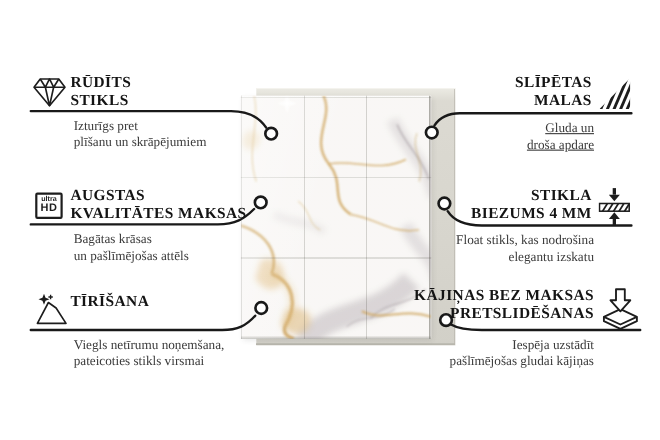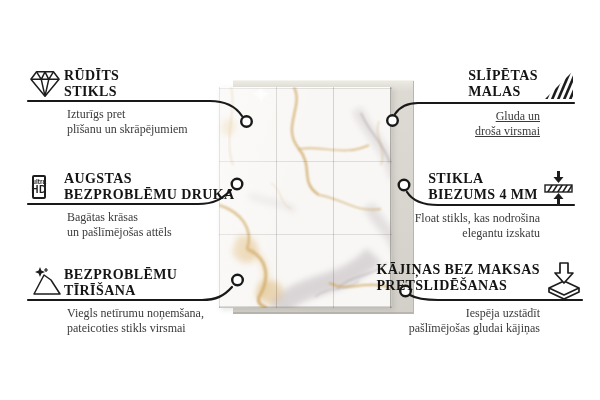--- a/index.html
+++ b/index.html
@@ -25,26 +25,26 @@
   
   .connectors{position:absolute;inset:0;pointer-events:none;}
   .connectors path{fill:none;stroke:#191919;stroke-width:2.2;stroke-linecap:round;}
   .connectors circle{fill:#ffffff;stroke:#191919;stroke-width:2.4;}
 
   
   .icon{position:absolute;}
   .icon svg{display:block;}
   .titles{position:absolute;font-weight:bold;font-size:14px;line-height:16px;
           letter-spacing:.4px;color:#141414;white-space:nowrap;}
-  .titles.r{}
+  .titles.r{text-align:right;}
   .desc{position:absolute;font-size:12px;line-height:15px;color:#3a3a3a;white-space:nowrap;margin-left:37px;}
   .desc.r{text-align:right;}
 
   
-  .uhd{box-sizing:border-box;width:14px;height:24px;border:2px solid #1d1d1d;border-radius:2px;
+  .uhd{box-sizing:border-box;width:25px;height:24px;border:2px solid #1d1d1d;border-radius:2px;
        display:flex;flex-direction:column;align-items:center;justify-content:center;
        font-family:"Liberation Sans","DejaVu Sans",sans-serif;color:#1d1d1d;background:#fff;}
   .uhd .t1{font-size:6.5px;line-height:6.5px;font-weight:bold;}
   .uhd .t2{font-size:10px;line-height:10px;font-weight:bold;letter-spacing:.5px;}
 </style>
 </head>
 <body>
 
 <div class="stage">
 
@@ -135,38 +135,37 @@
 
   <div>
     <span class="icon" style="left:32px;top:175px;">
       <span class="uhd">
         <span class="t1">ultra</span>
         <span class="t2">HD</span>
       </span>
     </span>
     <div class="titles" style="left:64px;top:171px;">
       <div>AUGSTAS</div>
-      <div>BEZPROBLĒMU DRUKA</div>
+      <div>KVALITĀTES MAKSAS</div>
     </div>
     <div class="desc" style="left:30px;top:210px;">
       <div>Bagātas krāsas</div>
       <div>un pašlīmējošas attēls</div>
     </div>
   </div>
 
   <div>
     <span class="icon" style="left:31px;top:265px;">
       <svg width="32" height="32" viewBox="0 0 32 32" fill="none" stroke="#1d1d1d" stroke-width="1.5" stroke-linejoin="round">
         <path d="M3 29 L13 10 L20 15 L29 29 Z"></path>
         <path d="M9 2 L10.4 5.6 L14 7 L10.4 8.4 L9 12 L7.6 8.4 L4 7 L7.6 5.6 Z" fill="#1d1d1d" stroke="none"></path>
         <path d="M15 3 v4 M13 5 h4" stroke-width="1.2"></path>
       </svg>
     </span>
     <div class="titles" style="left:64px;top:267px;">
-      <div>BEZPROBLĒMU</div>
       <div>TĪRĪŠANA</div>
     </div>
     <div class="desc" style="left:30px;top:306px;">
       <div>Viegls netīrumu noņemšana,</div>
       <div>pateicoties stikls virsmai</div>
     </div>
   </div>
 
   <div>
     <span class="icon" style="left:545px;top:71px;">
@@ -184,21 +183,21 @@
           <line x1="24" y1="31" x2="39" y2="-4"></line>
         </g>
       </svg>
     </span>
     <div class="titles r" style="right:62px;top:68px;">
       <div>SLĪPĒTAS</div>
       <div>MALAS</div>
     </div>
     <div class="desc r" style="right:60px;top:109px;text-decoration:underline;">
       <div>Gluda un</div>
-      <div>droša virsmai</div>
+      <div>droša apdare</div>
     </div>
   </div>
 
   <div>
     <span class="icon" style="left:544px;top:171px;">
       <svg width="29" height="34" viewBox="0 0 29 34">
         <defs>
             <clipPath id="bar">
               <rect x="1" y="14" width="27" height="7"></rect>
             </clipPath>

